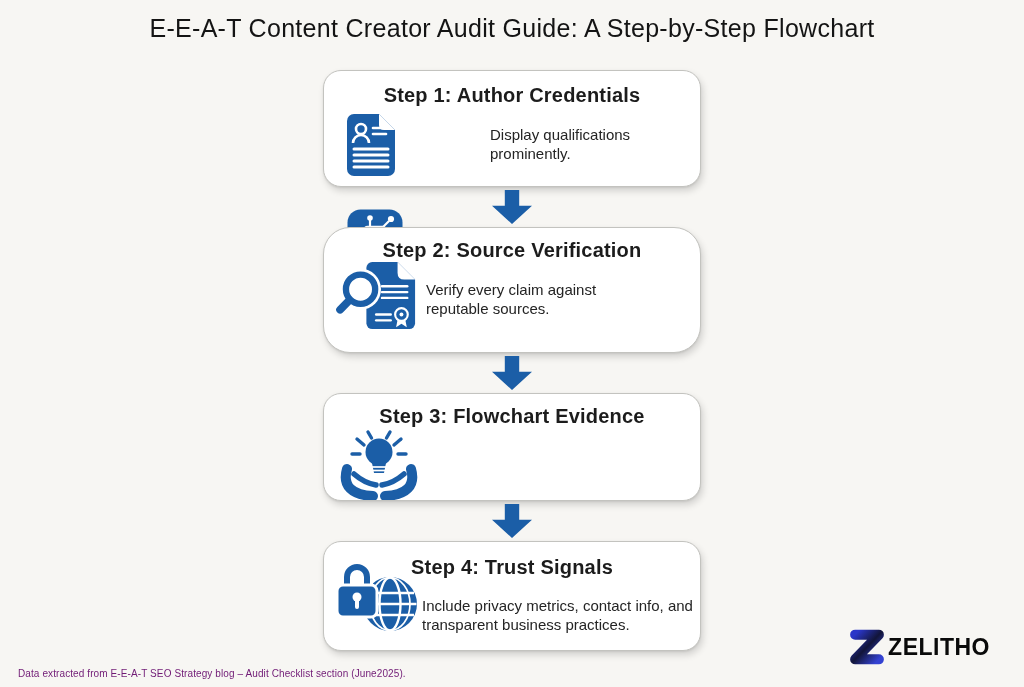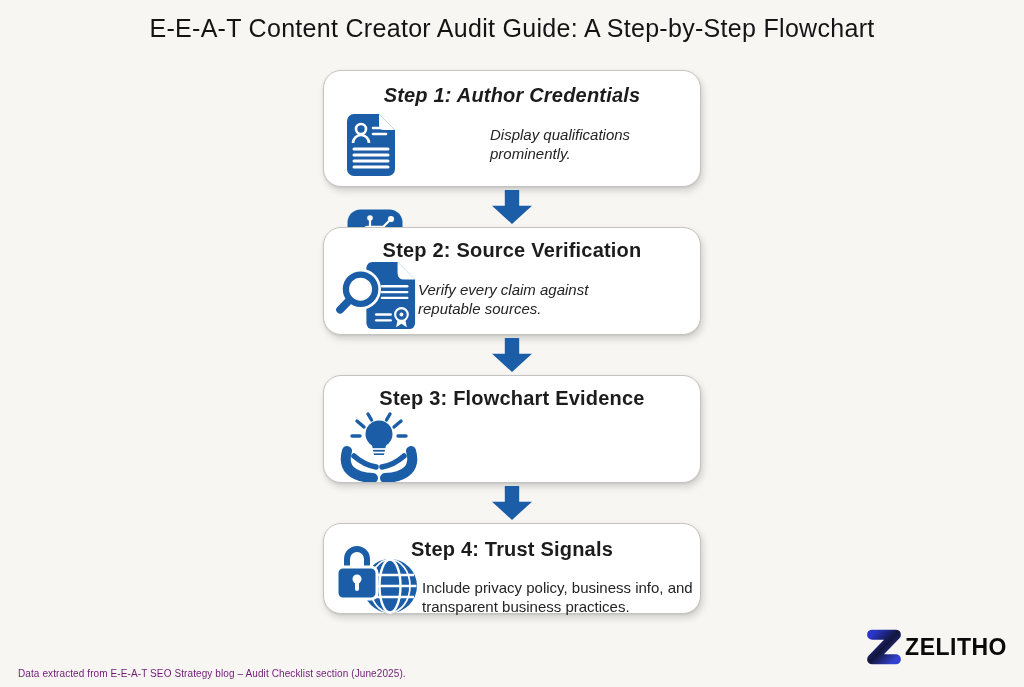--- a/index.html
+++ b/index.html
@@ -41,47 +41,47 @@
   .card h2{
     margin:0;text-align:center;font-size:20px;font-weight:600;
     color:#1c1c1c;letter-spacing:.2px;position:relative;z-index:2;
   }
   .card .desc{
     position:absolute;margin:0;font-size:15px;line-height:19px;
     color:var(--body-text);
   }
   .icon{color:var(--flow-blue);}
   .icon svg{display:block;}
-  #card1{height:117px;font-style:italic;}
+  #card1{height:117px;}
   #card1 h2{padding-top:13px;}
   #card1 .iconrow{position:absolute;left:22px;top:42px;display:flex;align-items:flex-start;gap:31px;flex-direction:column;}
   #card1 .desc{left:166px;top:54px;width:185px;}
   .arrowbox{height:40px;display:flex;align-items:center;justify-content:center;}
   .arrow{
     width:40px;height:34px;background:var(--flow-blue);
     clip-path:polygon(32% 0,68% 0,68% 46%,100% 46%,50% 100%,0 46%,32% 46%);
   }
-  #card2{height:108px;}
+  #card2{height:126px;border-radius:27px;}
   #card2 h2{padding-top:11px;}
   #card2 .icon{position:absolute;left:12px;top:31px;}
-  #card2 .desc{left:94px;top:52px;width:210px;font-style:italic;}
+  #card2 .desc{left:102px;top:52px;width:210px;}
   #card3{height:108px;}
   #card3 h2{padding-top:11px;}
   #card3 .icon{position:absolute;left:16px;top:34px;}
   #card3 .desc{left:102px;top:52px;width:264px;}
-  #card4{height:91px;}
+  #card4{height:110px;}
   #card4 h2{padding-top:14px;}
   #card4 .icon{position:absolute;left:8px;top:10px;z-index:1;}
   #card4 .desc{left:98px;top:54px;width:280px;}
   .footer-note{
     position:absolute;left:18px;bottom:8px;margin:0;
     font-size:10px;color:#701a75;letter-spacing:.1px;
   }
   .brand{
-    position:absolute;right:17px;bottom:18px;
+    position:absolute;right:34px;bottom:18px;
     display:flex;align-items:center;
   }
   .brand-name{
     font-size:23px;font-weight:800;color:var(--brand-text);letter-spacing:.5px;
   }
   .zg1{stop-color:var(--logo-grad-1);}
   .zg2{stop-color:var(--logo-grad-2);}
   .zg3{stop-color:var(--logo-grad-3);}
 </style>
 </head>
@@ -197,21 +197,21 @@
         <line x1="34" y1="41" x2="82" y2="41" stroke="#fff" stroke-width="2.4"></line>
         <line x1="31.5" y1="52" x2="84.5" y2="52" stroke="#fff" stroke-width="2.4"></line>
         <line x1="34" y1="63" x2="82" y2="63" stroke="#fff" stroke-width="2.4"></line>
         <path d="M15 34 v-9 a10 10 0 0 1 20 0 v9" fill="none" stroke="#fff" stroke-width="12" stroke-linecap="round"></path>
         <path d="M15 34 v-9 a10 10 0 0 1 20 0 v9" fill="none" stroke="currentColor" stroke-width="6"></path>
         <rect x="5" y="33" width="40" height="32" rx="6" fill="currentColor" stroke="#fff" stroke-width="3"></rect>
         <circle cx="25" cy="45" r="4.5" fill="#fff"></circle>
         <rect x="23" y="47" width="4" height="10" rx="2" fill="#fff"></rect>
       </svg>
     </span>
-    <p class="desc">Include privacy policy, business info, and transparent business practices.</p>
+    <p class="desc">Include privacy metrics, contact info, and transparent business practices.</p>
   </section>
 
 </div>
 
 <p class="footer-note">Data extracted from E-E-A-T SEO Strategy blog – Audit Checklist section (June2025).</p>
 
 <div class="brand">
   <span class="icon">
     <svg width="42" height="44" viewBox="0 0 46 46" role="img" aria-label="Z">
       <defs>

